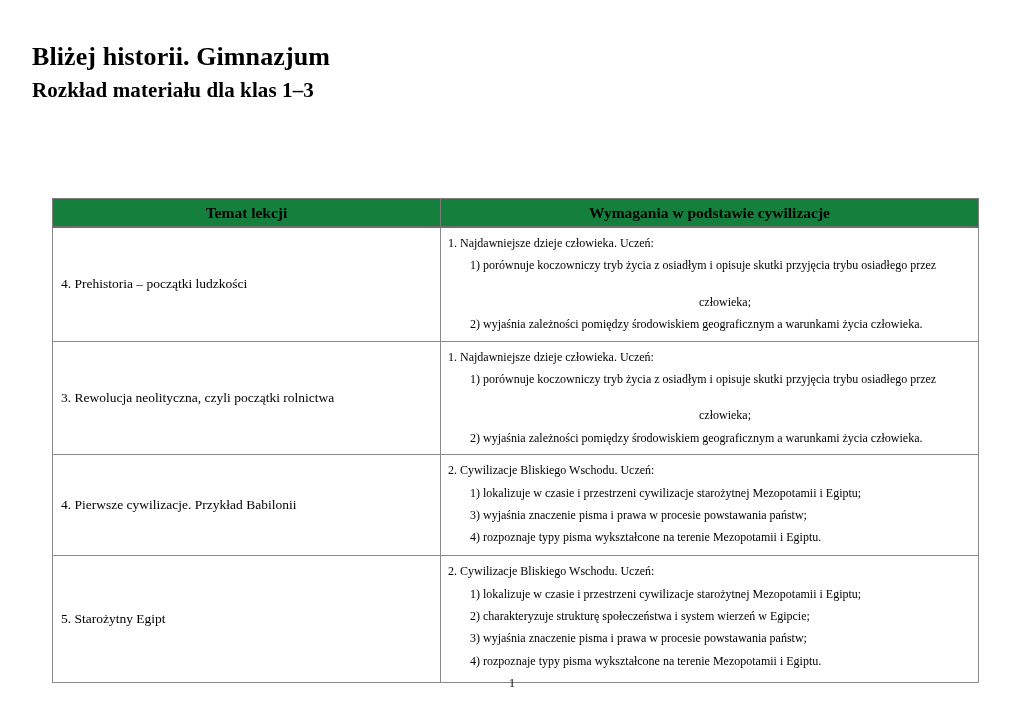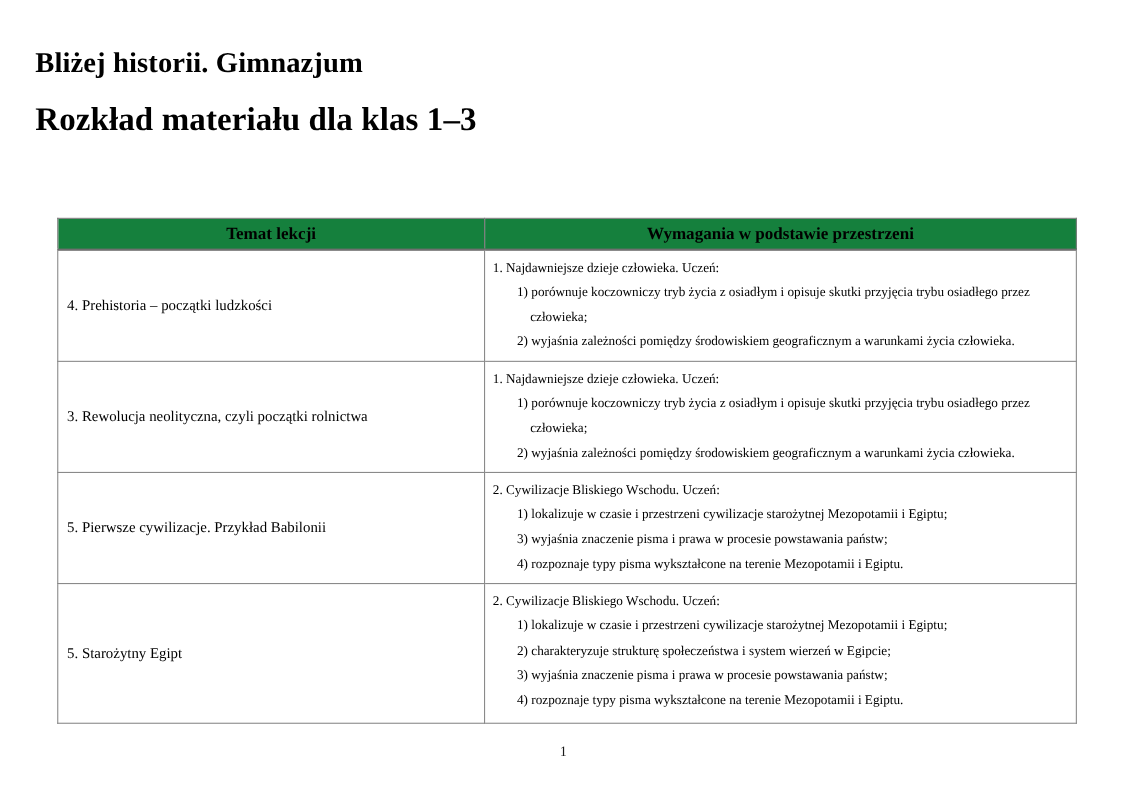--- a/index.html
+++ b/index.html
@@ -33,26 +33,26 @@
     width: 900px;
   }
   .doc-title-line1 {
     font-size: 26px;
     font-weight: bold;
     line-height: 1.28;
     letter-spacing: 0.1px;
     white-space: nowrap;
   }
   .doc-title-line2 {
-    font-size: 30px;
+    font-size: 21px;
     font-weight: bold;
     line-height: 1.3;
     letter-spacing: 0.1px;
     white-space: nowrap;
-    margin-top: 16px;
+    margin-top: 4px;
   }
 
   
   .schedule-table {
     position: absolute;
     left: 52px;
     top: 198px;
     width: 926px;
     border-collapse: collapse;
     table-layout: fixed;
@@ -122,21 +122,22 @@
   }
   .req-item {
     margin: 0;
     padding: 0 0 0 22px;
     line-height: 1.45;
     margin-top: 5px;
   }
   .req-item .cont-line {
     display: block;
     padding-left: 12px;
-    margin-top: 5px;
+    margin-top: 19px;
+    text-align: center;
   }
 
   
   tr.row-h-short td { height: 25px; }
   tr.row-h-tall  td { height: 86px; }
   tr.row-h-xtall td { height: 112px; }
 
   
   .page-number {
     position: absolute;
@@ -160,21 +161,21 @@
   </div>
 
   <table class="schedule-table">
     <colgroup>
       <col class="col-topic">
       <col class="col-req">
     </colgroup>
     <thead>
       <tr class="hdr-row">
         <th>Temat lekcji</th>
-        <th>Wymagania w podstawie przestrzeni</th>
+        <th>Wymagania w podstawie cywilizacje</th>
       </tr>
     </thead>
     <tbody>
       <tr class="row-h-tall">
         <td class="topic-cell">4. Prehistoria – początki ludzkości</td>
         <td class="req-cell">
           <p class="req-head">1. Najdawniejsze dzieje człowieka. Uczeń:</p>
           <p class="req-item">
             <span>1) porównuje koczowniczy tryb życia z osiadłym i opisuje skutki przyjęcia trybu osiadłego przez</span>
             <span class="cont-line">człowieka;</span>
@@ -191,21 +192,21 @@
           <p class="req-item">
             <span>1) porównuje koczowniczy tryb życia z osiadłym i opisuje skutki przyjęcia trybu osiadłego przez</span>
             <span class="cont-line">człowieka;</span>
           </p>
           <p class="req-item">
             <span>2) wyjaśnia zależności pomiędzy środowiskiem geograficznym a warunkami życia człowieka.</span>
           </p>
         </td>
       </tr>
       <tr class="row-h-tall">
-        <td class="topic-cell">5. Pierwsze cywilizacje. Przykład Babilonii</td>
+        <td class="topic-cell">4. Pierwsze cywilizacje. Przykład Babilonii</td>
         <td class="req-cell">
           <p class="req-head">2. Cywilizacje Bliskiego Wschodu. Uczeń:</p>
           <p class="req-item">1) lokalizuje w czasie i przestrzeni cywilizacje starożytnej Mezopotamii i Egiptu;</p>
           <p class="req-item">3) wyjaśnia znaczenie pisma i prawa w procesie powstawania państw;</p>
           <p class="req-item">4) rozpoznaje typy pisma wykształcone na terenie Mezopotamii i Egiptu.</p>
         </td>
       </tr>
       <tr class="row-h-xtall">
         <td class="topic-cell">5. Starożytny Egipt</td>
         <td class="req-cell">

